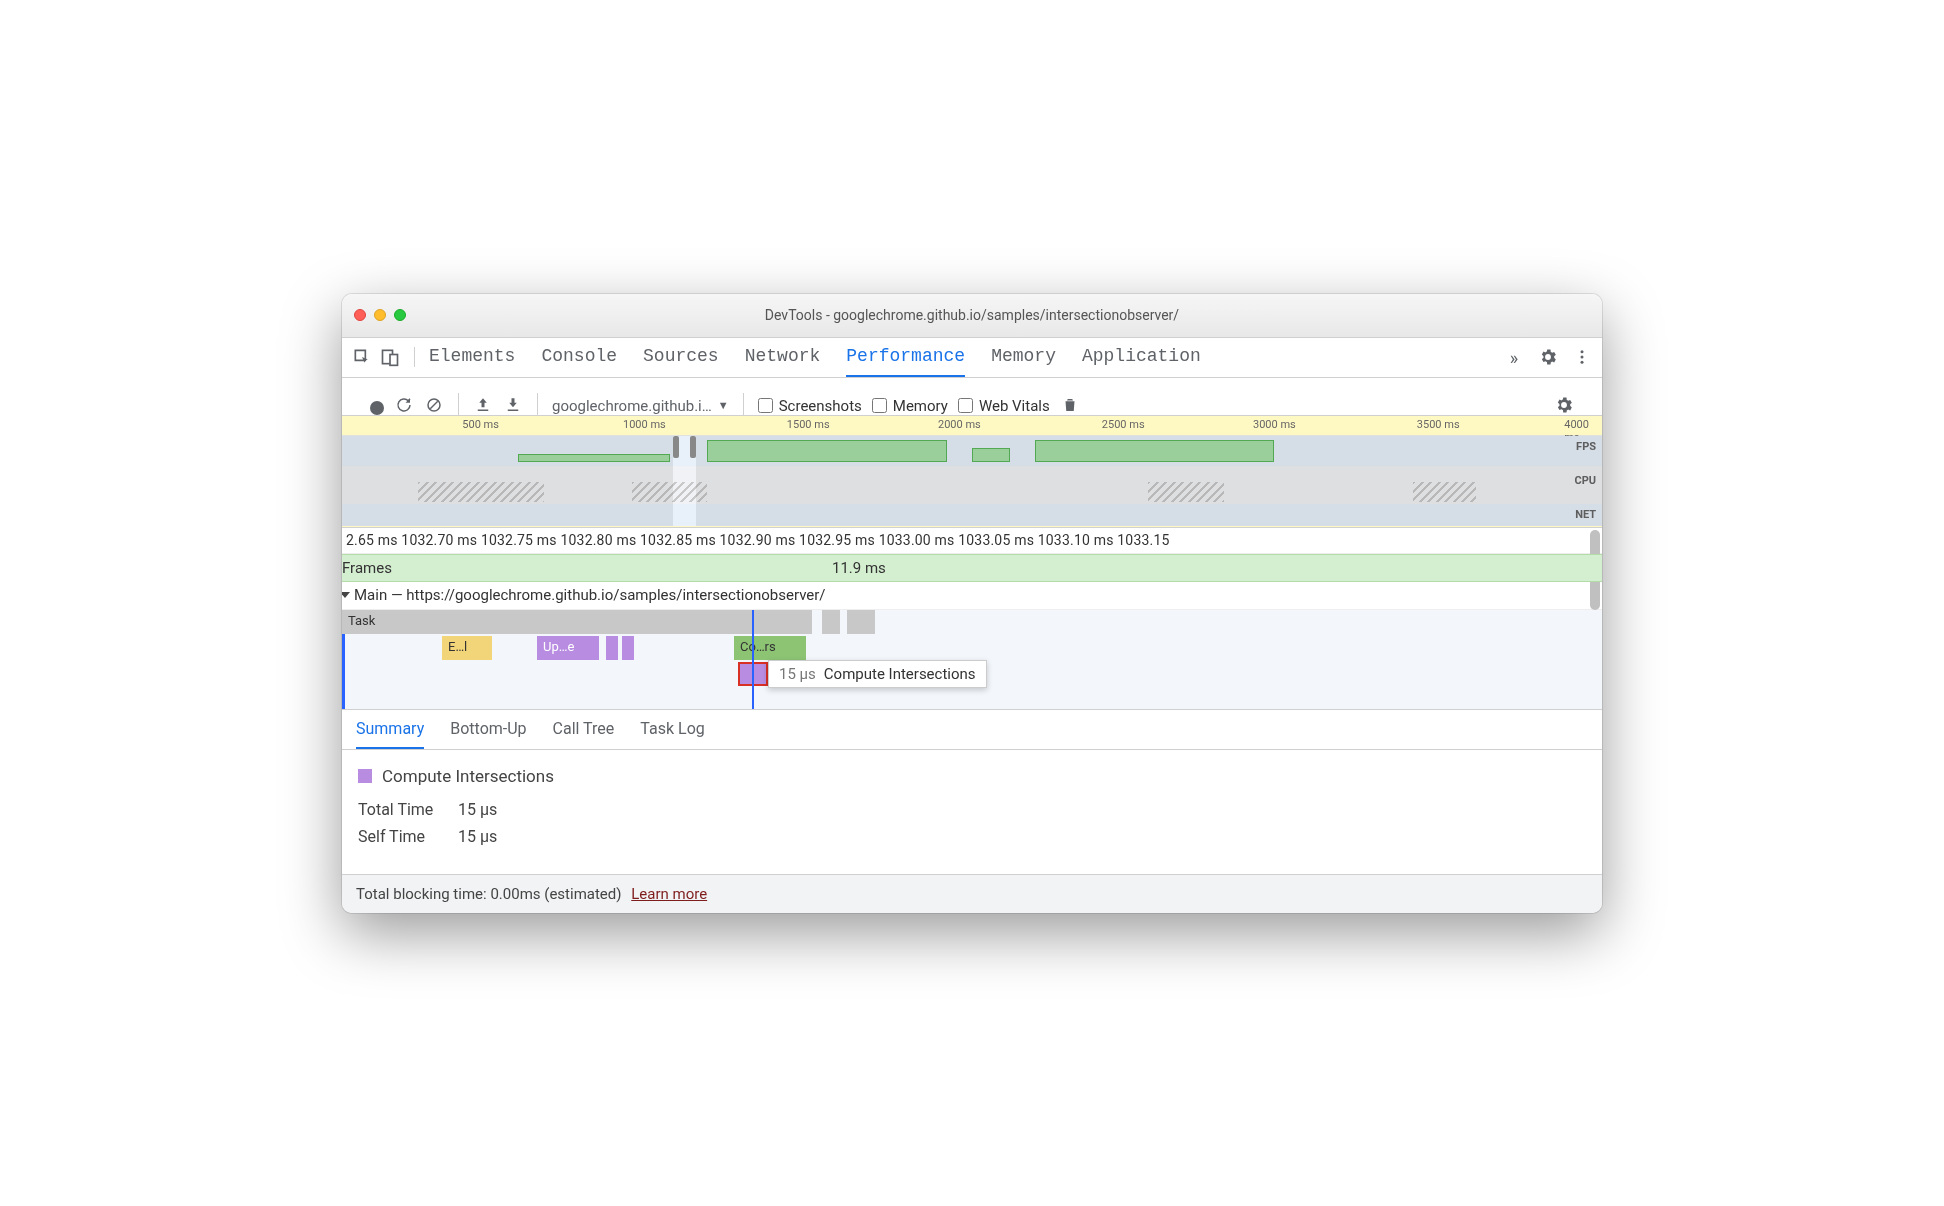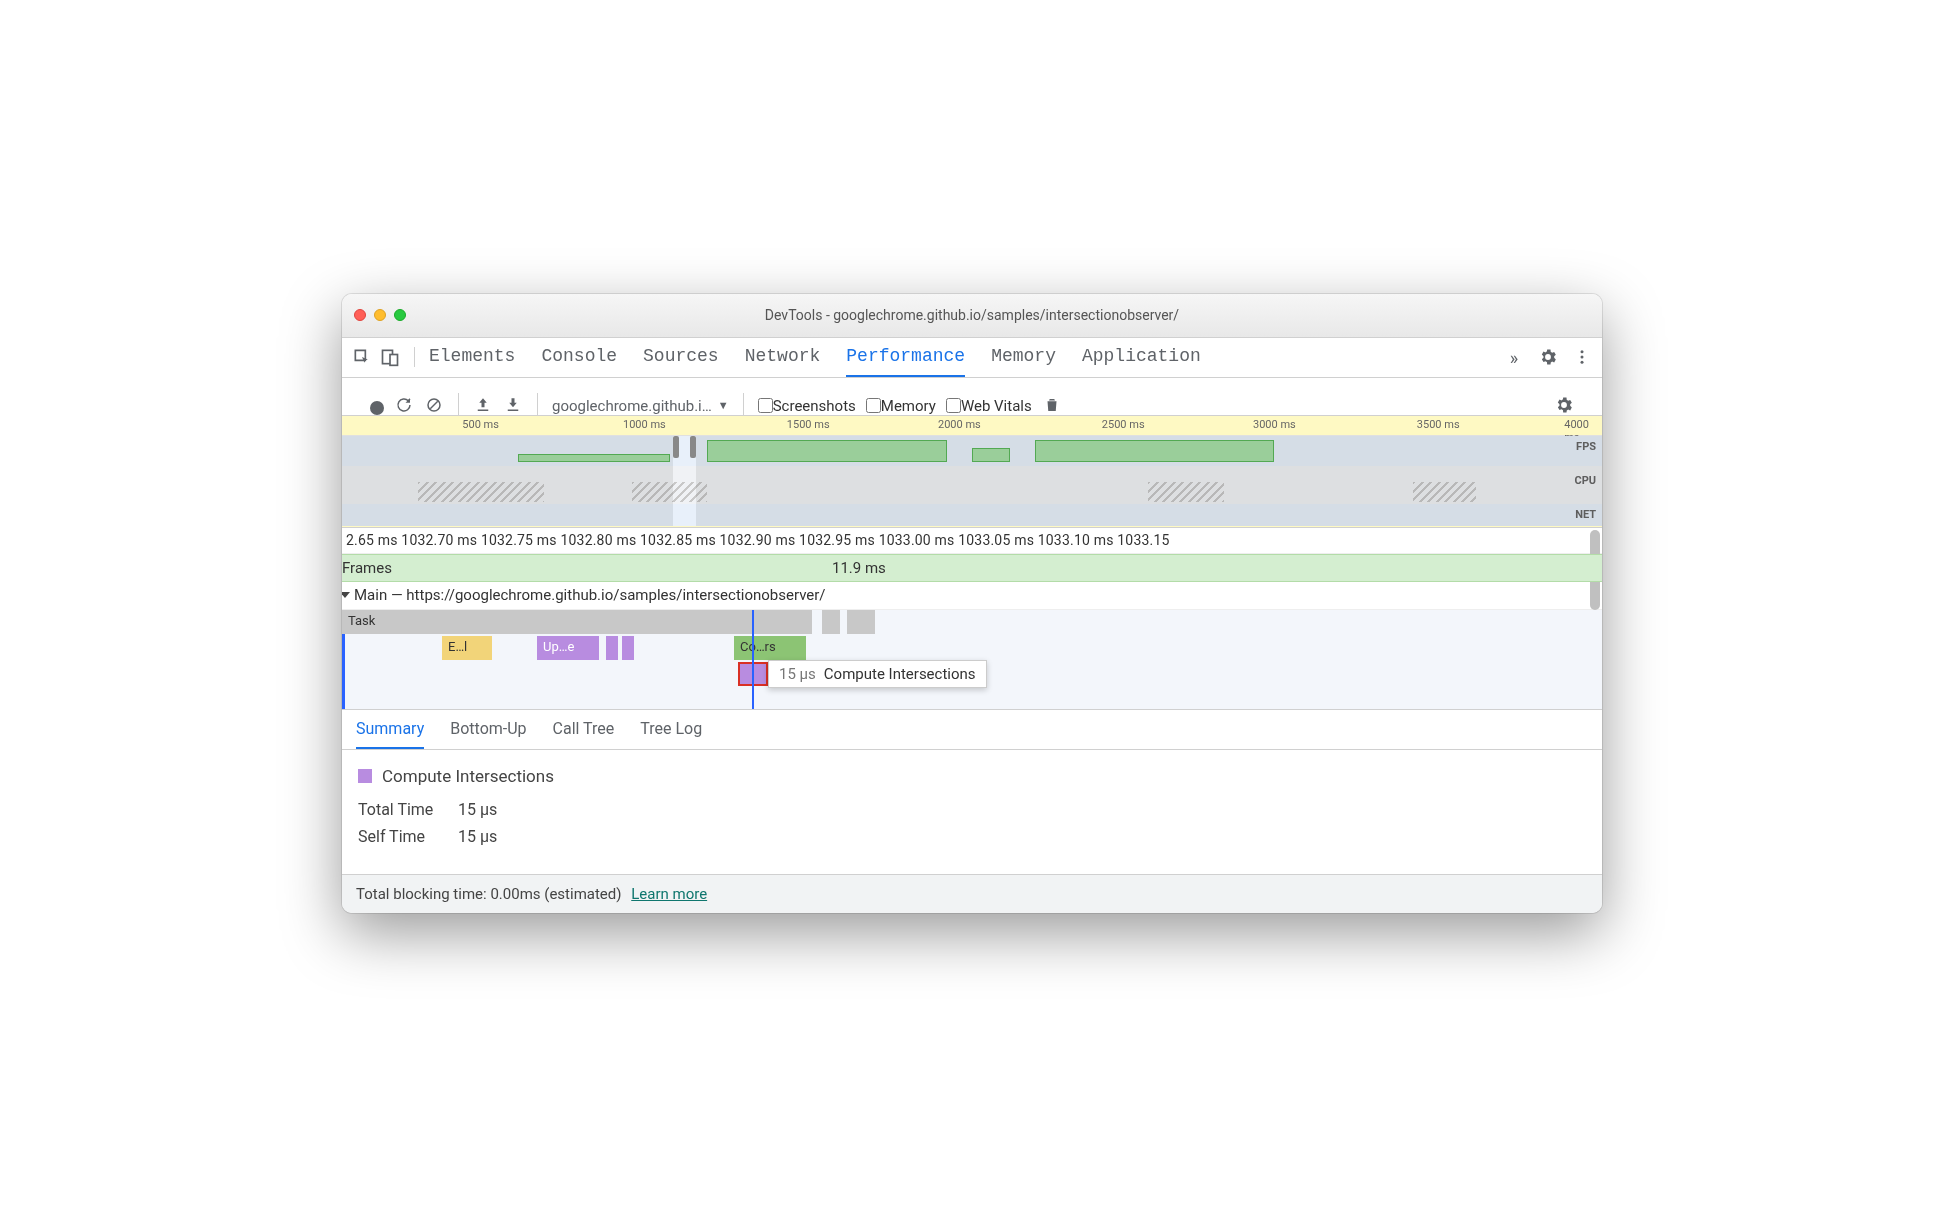--- a/index.html
+++ b/index.html
@@ -54,21 +54,21 @@
     display:flex;
     align-items:flex-end;
     border-bottom: 1px solid #d0d0d0;
     padding: 0 28px;
     gap: 10px;
     font-size: 15px;
     color: #5f6368;
   }
   .toolbar .sep { width:1px; height:22px; background:#d0d0d0; margin:0 4px;}
   .record-dot { width:14px; height:14px; border-radius:50%; background:#5f6368; }
-  .toolbar label { display:flex; align-items:center; cursor:pointer; color:#333;}
+  .toolbar label { display:flex; align-items:center; gap:6px; cursor:pointer; color:#333;}
   .toolbar input[type=checkbox] { width:15px; height:15px; }
   .url-sel { color:#5f6368; display:flex; align-items:center; gap:6px; }
   
   .overview {
     border-bottom: 1px solid #d0d0d0;
     position: relative;
     background: #fef9c3;
     height: 112px;
   }
   .ov-ruler {
@@ -176,21 +176,21 @@
   .summary-row { display:flex; gap:14px; margin: 8px 0; }
   .summary-row .k { width: 86px; }
   
   .footer {
     background:#f1f3f4;
     border-top:1px solid #d0d0d0;
     padding: 10px 14px;
     font-size:15px;
     color:#444;
   }
-  .footer a { color:#0f766e; text-decoration:underline; cursor:pointer; margin-left:6px;}
+  .footer a { color:#7f1d1d; text-decoration:underline; cursor:pointer; margin-left:6px;}
   .scrollbar-stub { position:absolute; right:2px; width:10px; background:#c0c0c0; border-radius:5px; }
 </style>
 </head>
 <body>
 
 <div class="window">
 
   <div class="titlebar">
     <div class="traffic-lights">
       <div class="traffic-light tl-close"></div>
@@ -370,21 +370,21 @@
     <div class="tooltip" style="left:426px; top:50px;">
       <span style="color:#777;">15 µs</span>
       <span>Compute Intersections</span>
     </div>
   </div>
 
   <div class="details-tabs">
     <div class="dtab active">Summary</div>
     <div class="dtab">Bottom-Up</div>
     <div class="dtab">Call Tree</div>
-    <div class="dtab">Tree Log</div>
+    <div class="dtab">Task Log</div>
   </div>
 
   <div class="summary-body">
     <div class="summary-title">
       <div class="sq-purple"></div>
       <span>Compute Intersections</span>
     </div>
     <div class="summary-row">
       <span class="k">Total Time</span>
       <span>15 µs</span>

